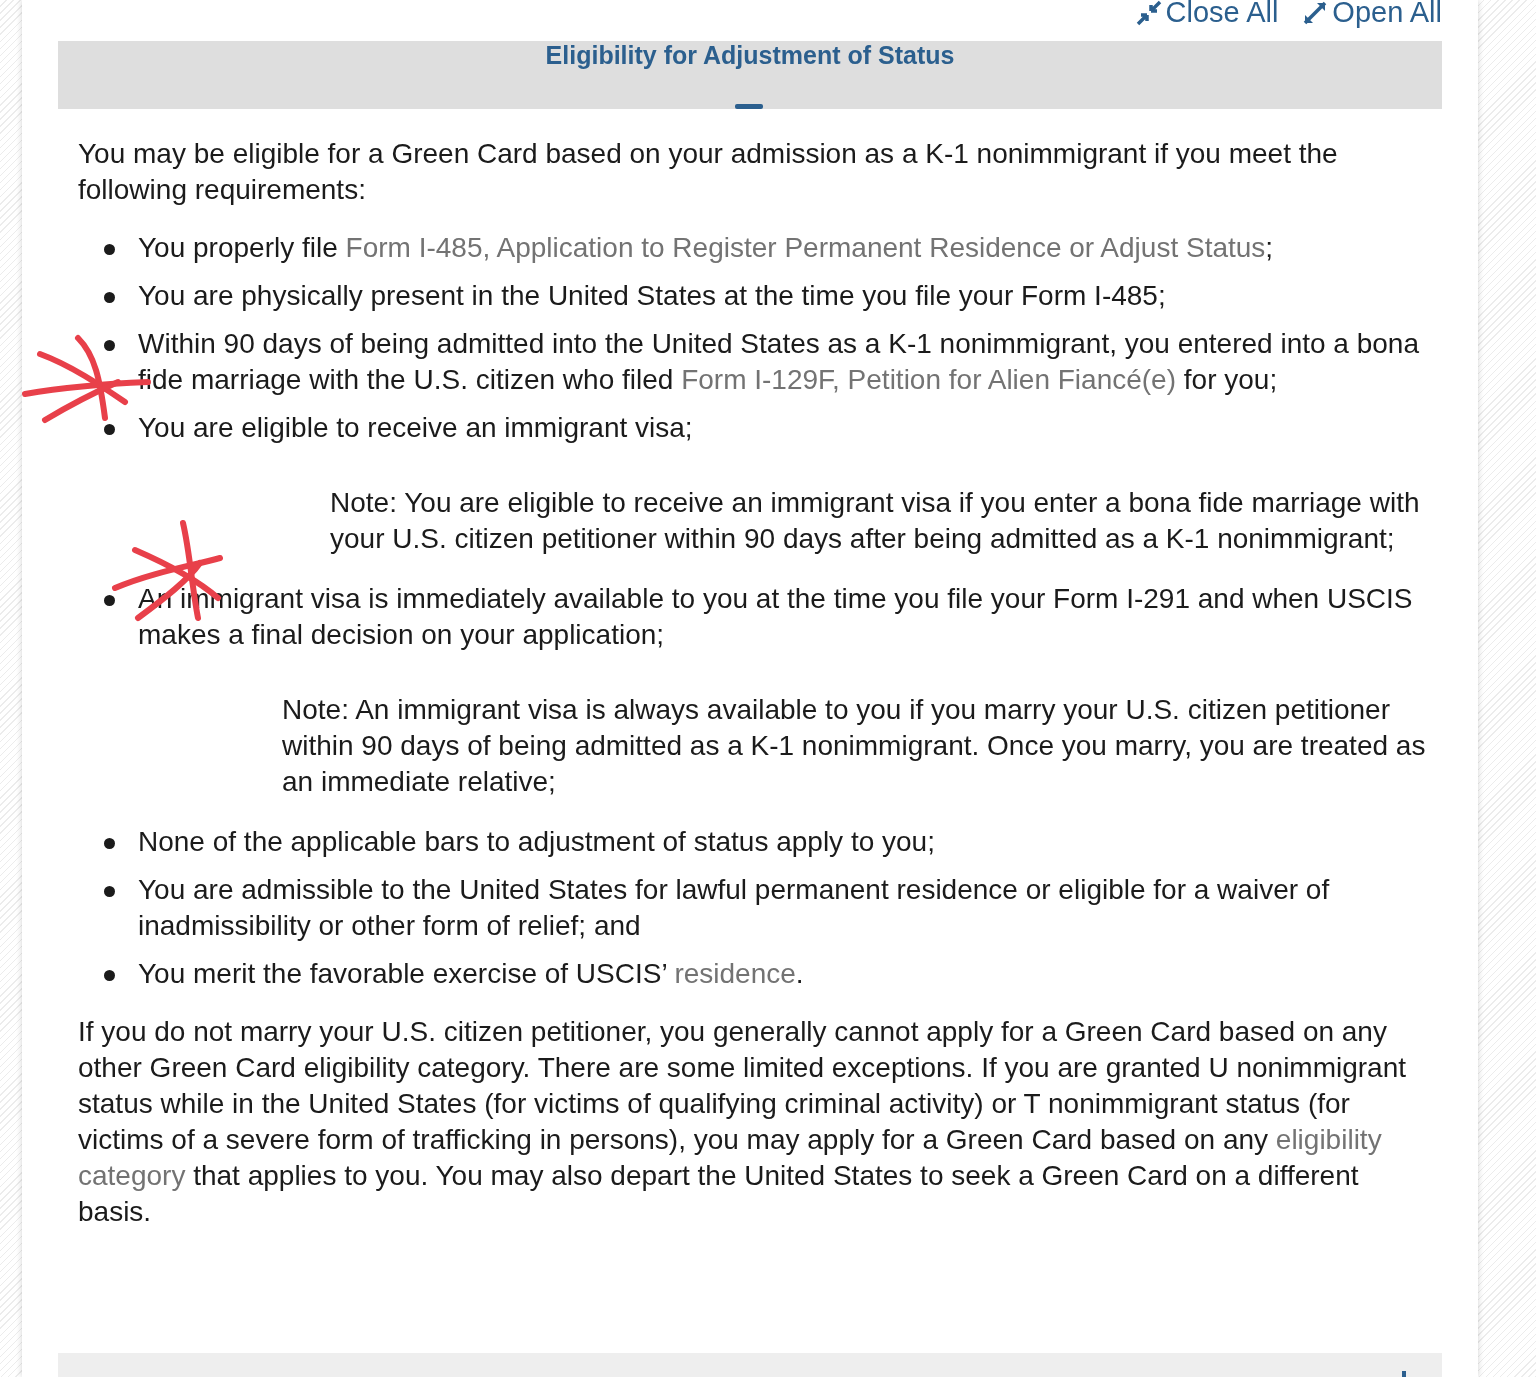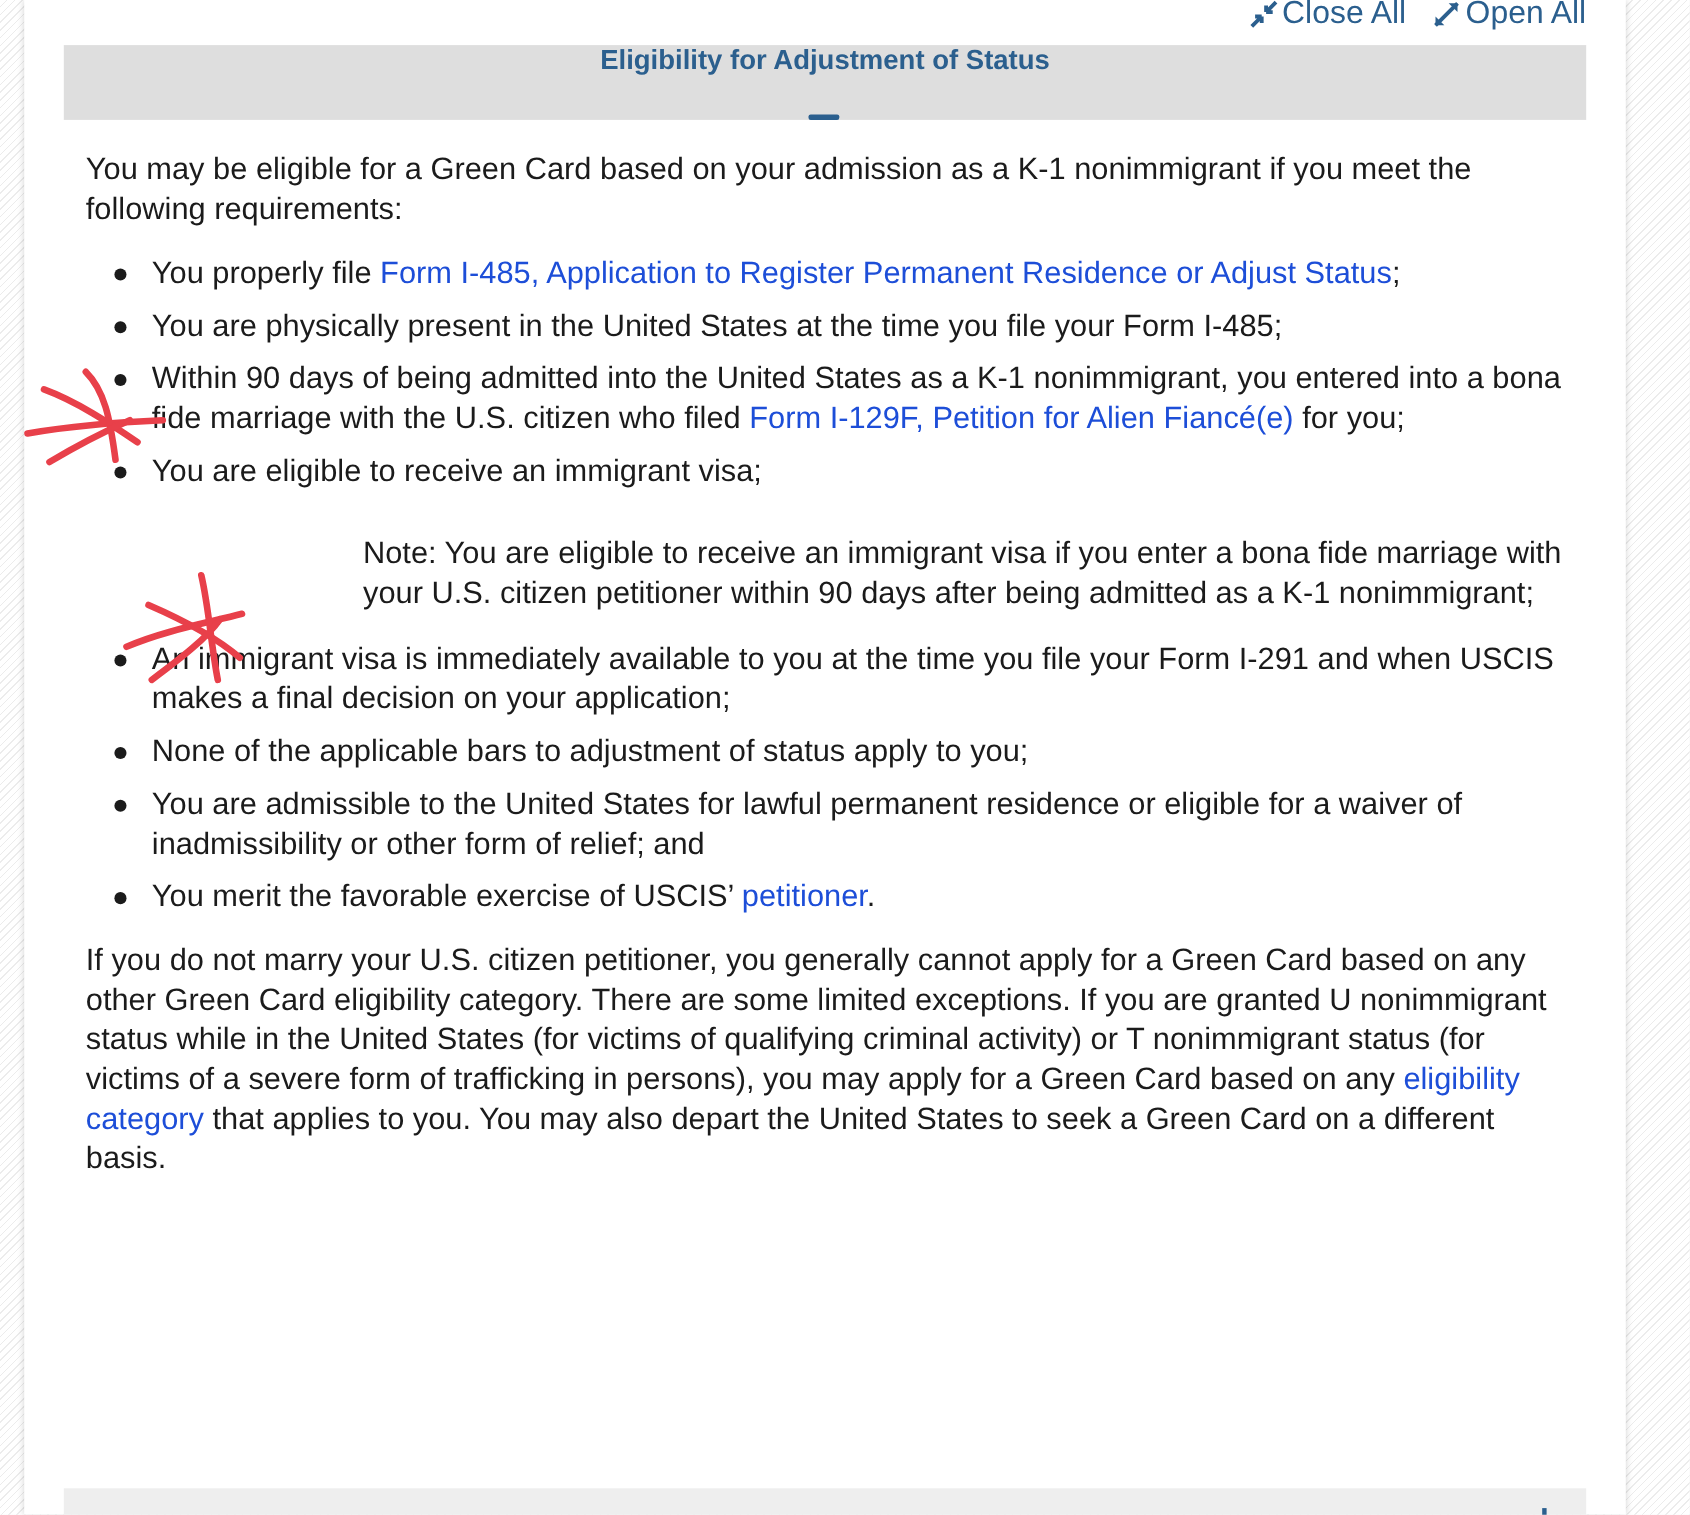--- a/index.html
+++ b/index.html
@@ -48,21 +48,21 @@
     ul.reqs > li { position: relative; padding-left: 60px; margin-bottom: 12px; }
     ul.reqs > li::before {
       content: ""; position: absolute;
       left: 26px; top: 14px;
       width: 11px; height: 11px; border-radius: 50%;
       background: #1b1b1b;
     }
     .note { margin: 39px 0 24px 0; }
     .note.n1 { padding-left: 192px; }
     .note.n2 { padding-left: 144px; }
-    a.link { color: #1d4ed8; text-decoration: none; }
+    a.link { color: #737373; text-decoration: none; }
     p.outro { margin-top: 22px; }
     .annot {
       position: absolute; pointer-events: none;
     }
     .acc-next {
       position: absolute;
       left: 36px; top: 1353px;
       width: 1384px; height: 40px;
       background: #eeeeee;
     }
@@ -105,24 +105,25 @@
     <ul class="reqs">
       <li><span>You properly file </span><a class="link">Form I-485, Application to Register Permanent Residence or Adjust Status</a><span>;</span></li>
       <li>You are physically present in the United States at the time you file your Form I-485;</li>
       <li><span>Within 90 days of being admitted into the United States as a K-1 nonimmigrant, you entered into a bona fide marriage with the U.S. citizen who filed </span><a class="link">Form I-129F, Petition for Alien Fiancé(e)</a><span> for you;</span></li>
       <li>
         <span>You are eligible to receive an immigrant visa;</span>
         <div class="note n1">Note: You are eligible to receive an immigrant visa if you enter a bona fide marriage with your U.S. citizen petitioner within 90 days after being admitted as a K-1 nonimmigrant;</div>
       </li>
       <li>
         <span>An immigrant visa is immediately available to you at the time you file your Form I-291 and when USCIS makes a final decision on your application;</span>
+        <div class="note n2">Note: An immigrant visa is always available to you if you marry your U.S. citizen petitioner within 90 days of being admitted as a K-1 nonimmigrant. Once you marry, you are treated as an immediate relative;</div>
       </li>
       <li>None of the applicable bars to adjustment of status apply to you;</li>
       <li>You are admissible to the United States for lawful permanent residence or eligible for a waiver of inadmissibility or other form of relief; and</li>
-      <li><span>You merit the favorable exercise of USCIS’ </span><a class="link">petitioner</a><span>.</span></li>
+      <li><span>You merit the favorable exercise of USCIS’ </span><a class="link">residence</a><span>.</span></li>
     </ul>
 
     <p class="outro"><span>If you do not marry your U.S. citizen petitioner, you generally cannot apply for a Green Card based on any other Green Card eligibility category. There are some limited exceptions. If you are granted U nonimmigrant status while in the United States (for victims of qualifying criminal activity) or T nonimmigrant status (for victims of a severe form of trafficking in persons), you may apply for a Green Card based on any </span><a class="link">eligibility category</a><span> that applies to you. You may also depart the United States to seek a Green Card on a different basis.</span></p>
   </div>
 
   <div class="acc-next">
     <span class="plus-stub"></span>
   </div>
 </div>
 

